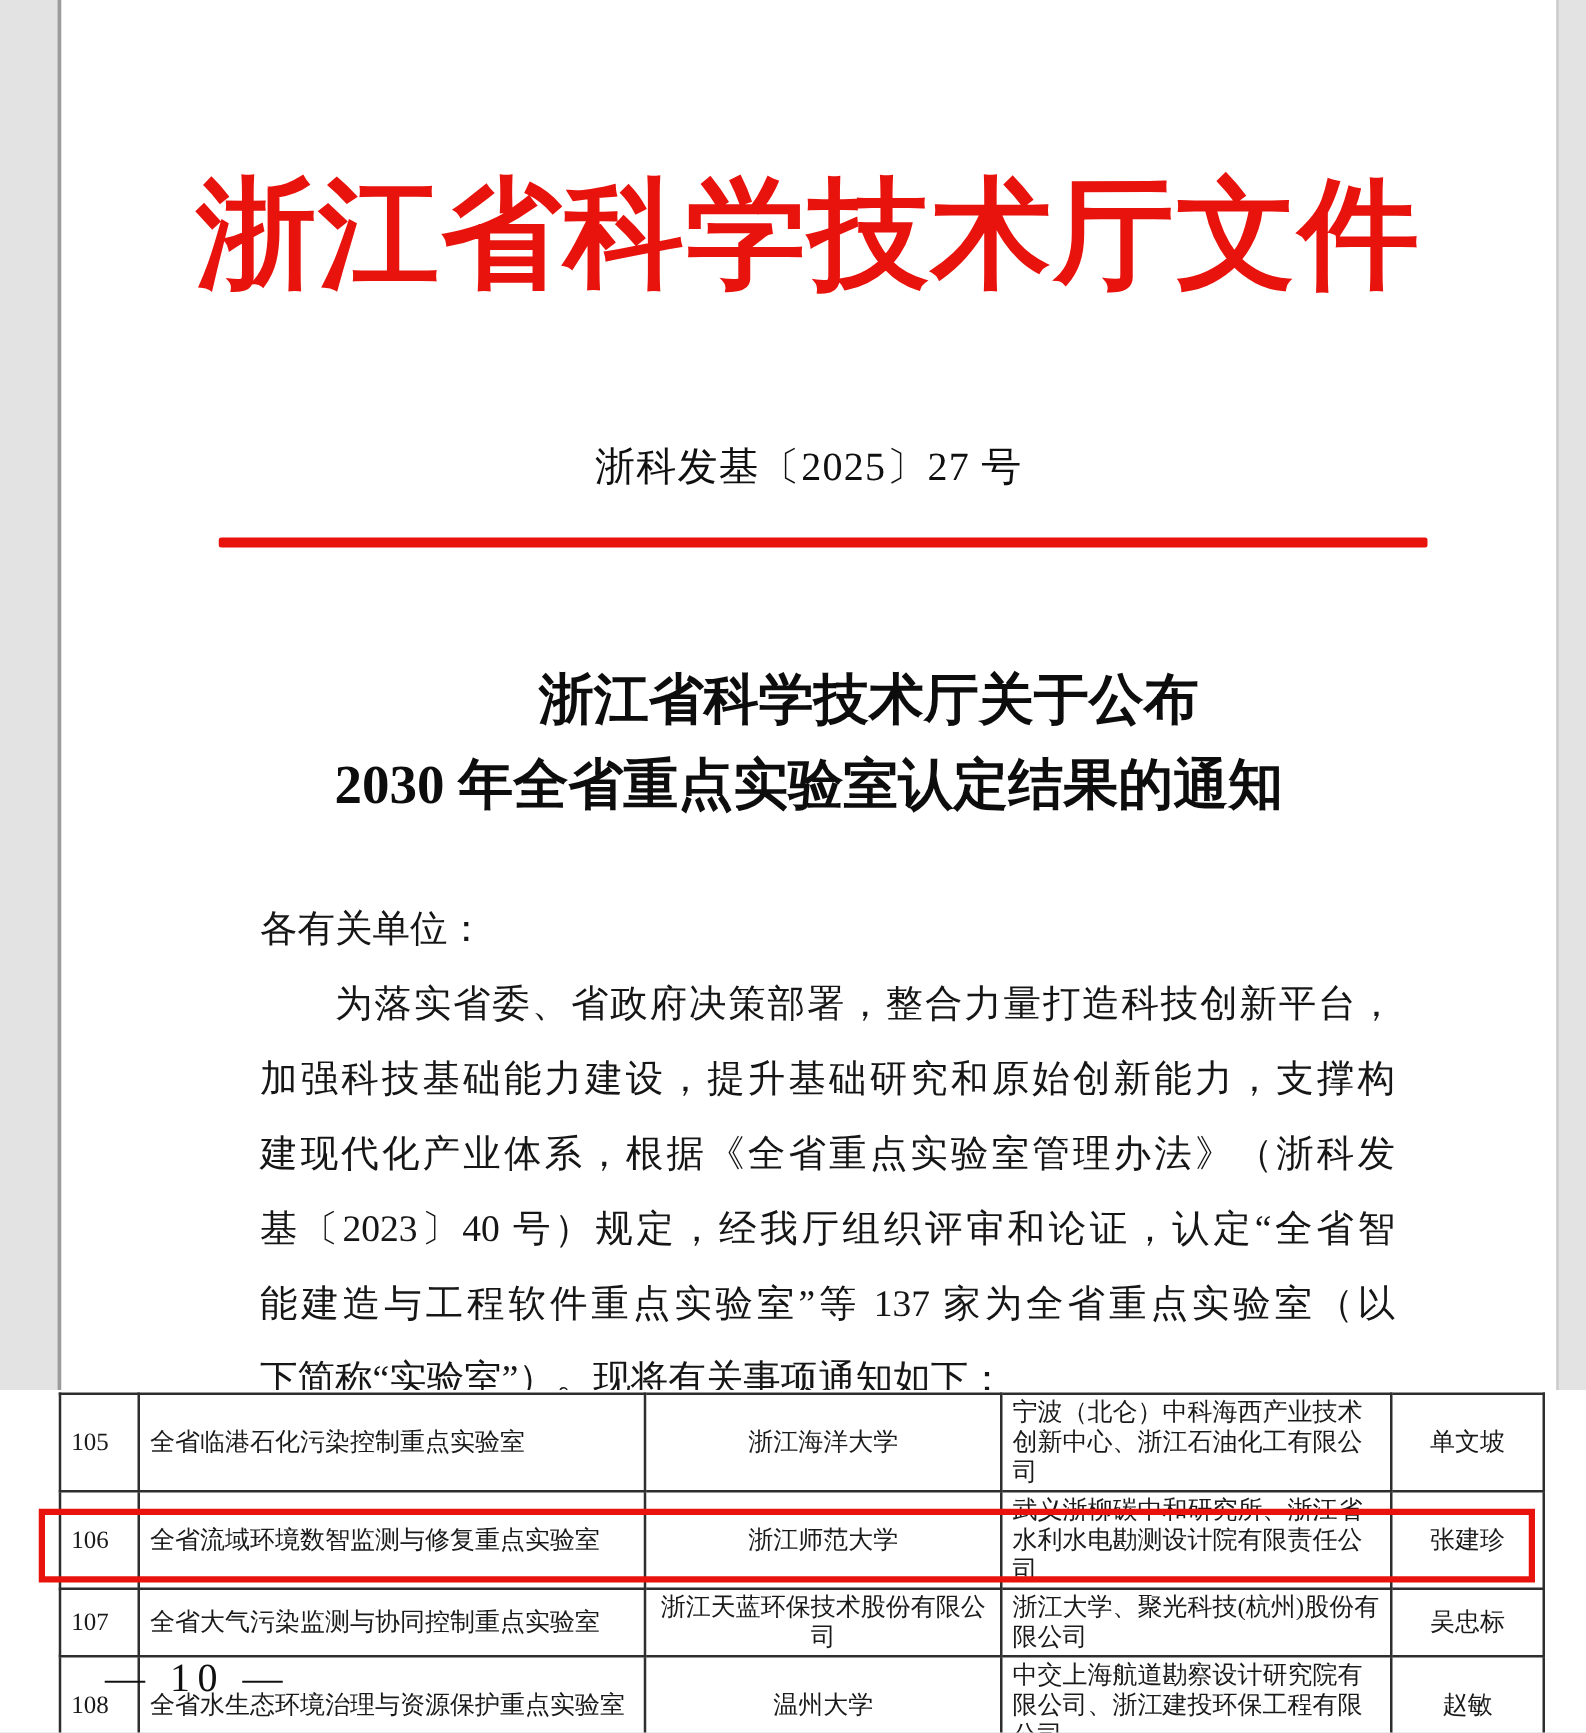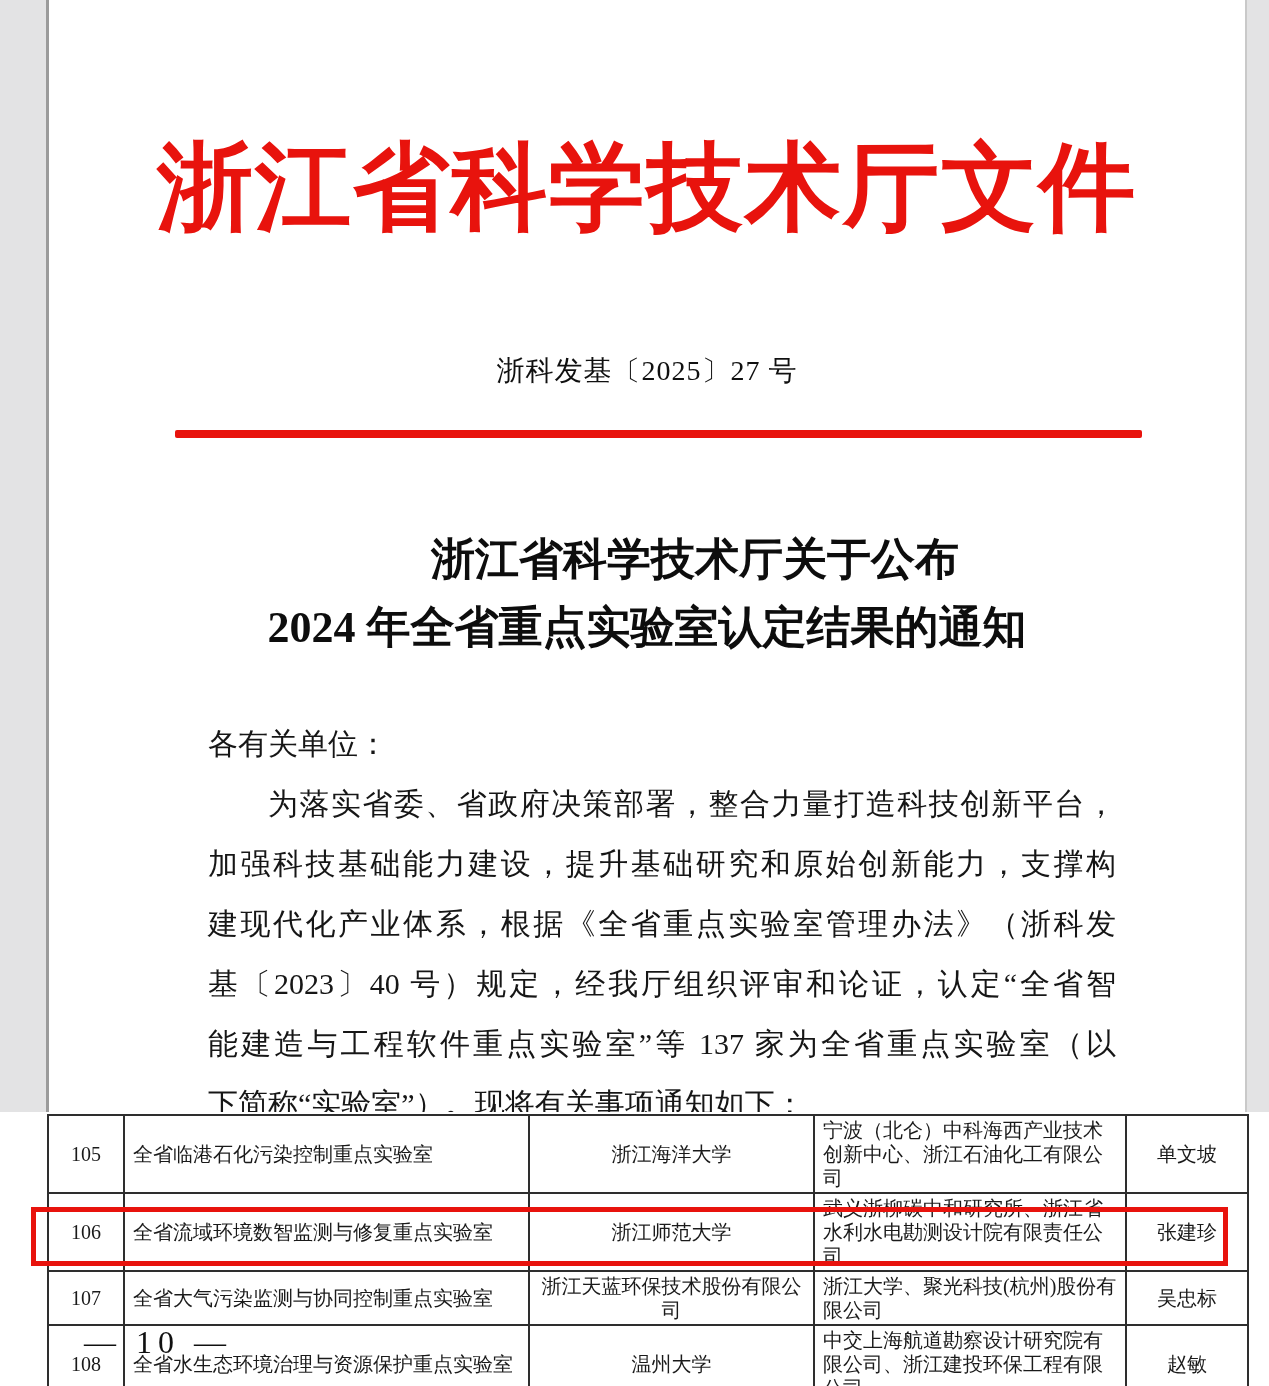--- a/index.html
+++ b/index.html
@@ -28,21 +28,21 @@
     text-align:center;
     font-size:96px;font-weight:bold;
     letter-spacing:2px;
     color:var(--red);
     line-height:1.25;
     white-space:nowrap;
   }
   .docnum{
     position:absolute;left:0;top:352px;width:100%;
     text-align:center;
-    font-size:28px;color:#101010;
+    font-size:32px;color:#101010;
     letter-spacing:1px;
   }
   .red-rule{
     position:absolute;left:126px;top:430px;
     width:967px;height:8px;
     background:var(--red);
     border-radius:2px;
   }
   .notice-title{
     position:absolute;left:0;width:100%;
@@ -74,21 +74,21 @@
     width:1166px;
     font-size:20px;color:#1a1a1a;
   }
   table.lab-table td{
     border:2px solid #2e2e2e;
     line-height:24px;
     padding:2px 8px;
     overflow:hidden;
     box-sizing:border-box;
   }
-  td.c-no{width:76px;text-align:center;padding:2px 2px;}
+  td.c-no{width:63px;padding:2px 2px;}
   td.c-lab{width:405px;text-align:left;padding-left:13px;}
   td.c-inst{width:285px;text-align:center;padding-left:11px;}
   td.c-part{width:312px;text-align:left;padding-left:9px;margin-left:12px;}
   td.c-dir{width:122px;text-align:center;padding:2px 2px;}
   tr.r0{height:52px;}
   tr.r1{height:48px;}
   tr.r2{height:50px;}
   tr.r3{height:46px;}
   .red-highlight{
     position:absolute;left:31px;top:95px;
@@ -111,21 +111,21 @@
 
   <div class="page-top">
     <div class="letterhead">浙江省科学技术厅文件</div>
 
     <div class="docnum">浙科发基〔2025〕27 号</div>
 
     <div class="red-rule"></div>
 
     <div class="notice-title l1">浙江省科学技术厅关于公布</div>
 
-    <div class="notice-title l2">2024 年全省重点实验室认定结果的通知</div>
+    <div class="notice-title l2">2030 年全省重点实验室认定结果的通知</div>
 
     <div class="body-block" id="body-block">
         <div class="body-line plain">各有关单位：</div>
         <div class="body-line full indent">为落实省委、省政府决策部署，整合力量打造科技创新平台，</div>
         <div class="body-line full">加强科技基础能力建设，提升基础研究和原始创新能力，支撑构</div>
         <div class="body-line full">建现代化产业体系，根据《全省重点实验室管理办法》（浙科发</div>
         <div class="body-line full">基〔2023〕40 号）规定，经我厅组织评审和论证，认定“全省智</div>
         <div class="body-line full">能建造与工程软件重点实验室”等 137 家为全省重点实验室（以</div>
         <div class="body-line plain">下简称“实验室”）。现将有关事项通知如下：</div>
       </div>

